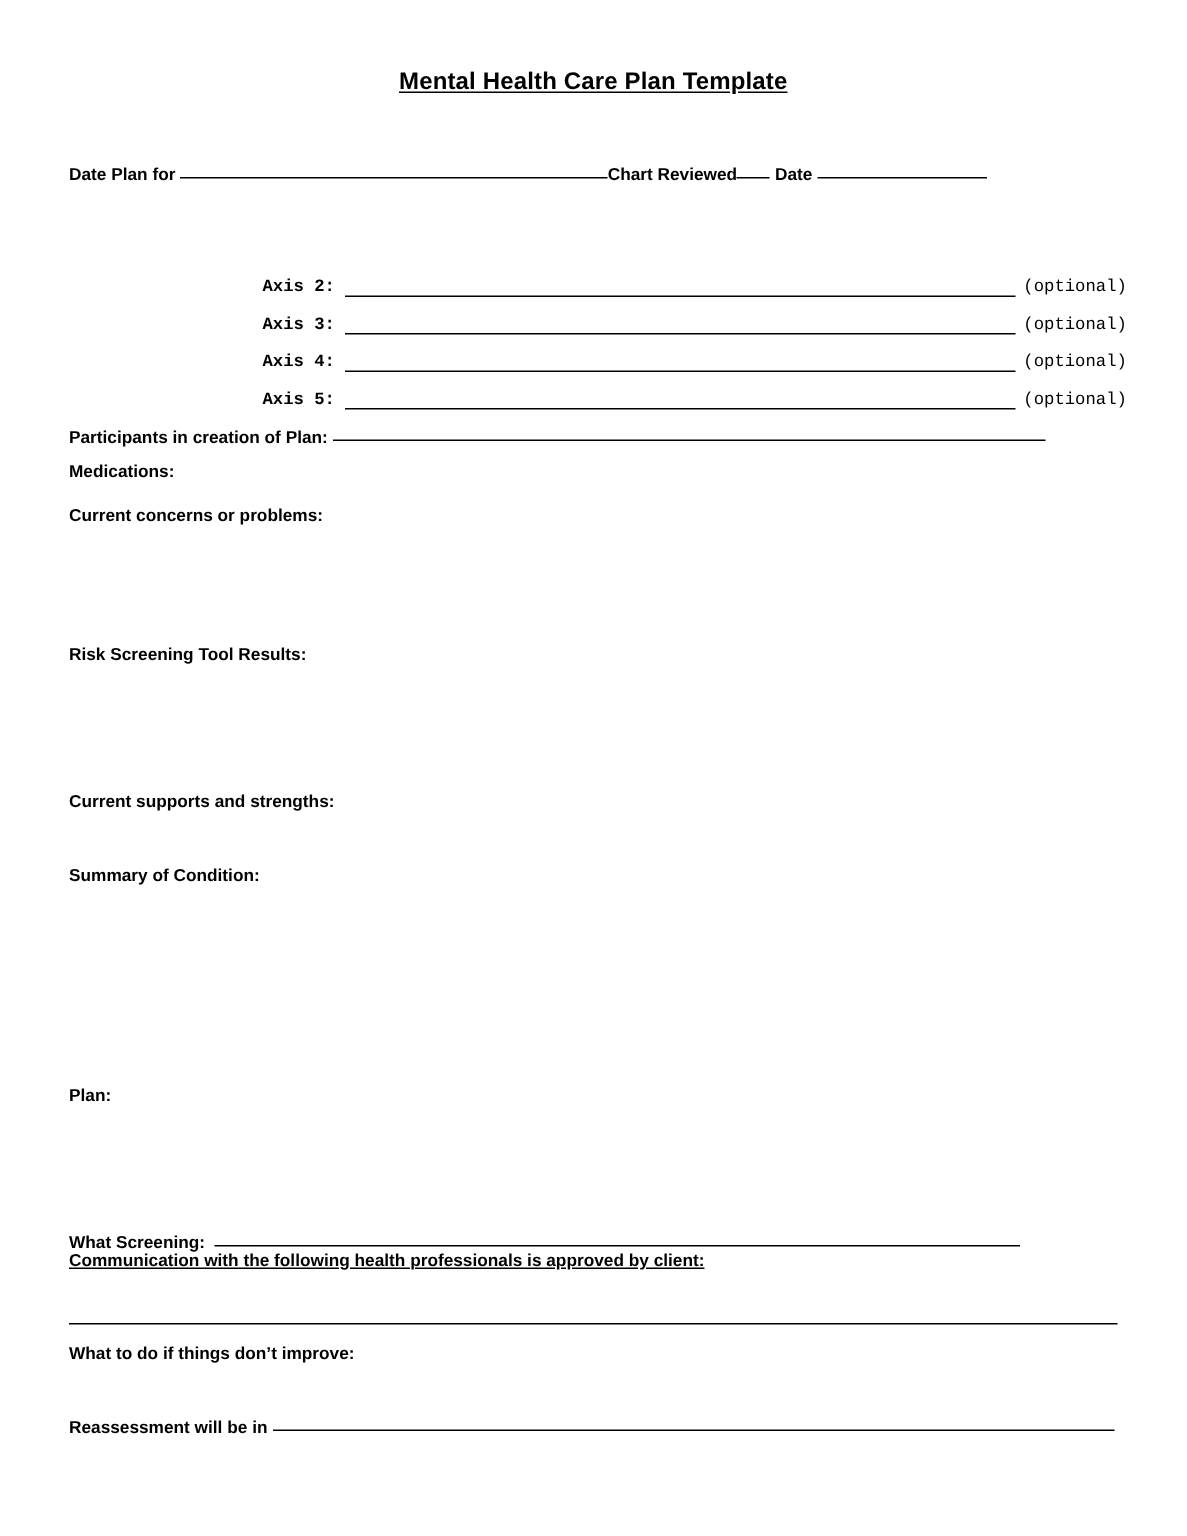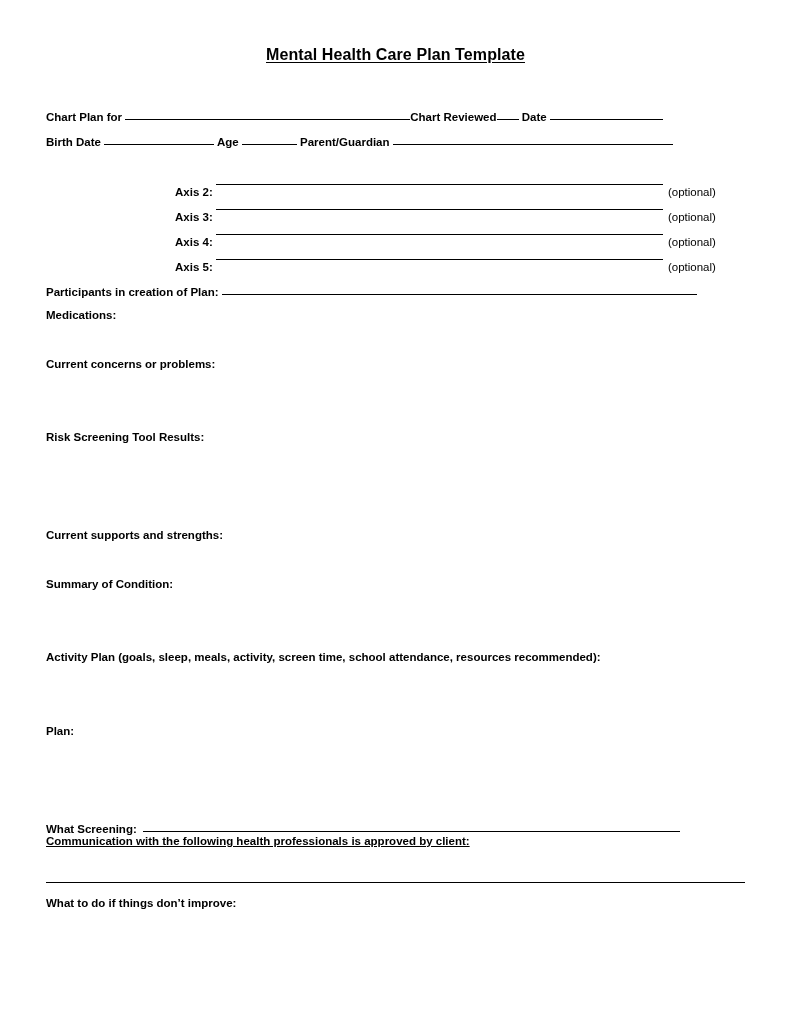--- a/index.html
+++ b/index.html
@@ -81,54 +81,47 @@
 
   
   .axis-row {
     position: absolute;
     left: 175px;
     font-size: 11.5px;
     font-weight: bold;
     line-height: 14px;
     white-space: nowrap;
     display: flex;
-    align-items: flex-start;
+    align-items: flex-end;
+    font-family: Liberation Mono, monospace;
   }
   .opt {
     font-weight: normal;
     font-size: 11.5px;
     padding-left: 5px;
   }
 </style>
 </head>
 <body>
 
 <div class="page">
 
   <div class="doc-title">
     <span>Mental Health Care Plan Template</span>
   </div>
 
   <div class="row" style="top:110px;">
-    <span class="lbl">Chart Plan for </span>
+    <span class="lbl">Date Plan for </span>
     <span class="rule" style="width:285px;"></span>
     <span class="lbl">Chart Reviewed</span>
     <span class="rule" style="width:22px;"></span>
     <span class="lbl"> Date </span>
     <span class="rule" style="width:113px;"></span>
   </div>
 
-  <div class="row" style="top:135px;">
-    <span class="lbl">Birth Date </span>
-    <span class="rule" style="width:110px;"></span>
-    <span class="lbl"> Age </span>
-    <span class="rule" style="width:55px;"></span>
-    <span class="lbl"> Parent/Guardian </span>
-    <span class="rule" style="width:280px;"></span>
-  </div>
 
 
   <div class="axis-row" style="top:185px;">
     <span class="lbl">Axis 2: </span>
     <span class="rule" style="width:447px;"></span>
     <span class="opt">(optional)</span>
   </div>
   <div class="axis-row" style="top:210px;">
     <span class="lbl">Axis 3: </span>
     <span class="rule" style="width:447px;"></span>
@@ -146,48 +139,49 @@
   </div>
 
   <div class="row" style="top:285px;">
     <span class="lbl">Participants in creation of Plan: </span>
     <span class="rule" style="width:475px;"></span>
   </div>
 
   <div class="section" style="top:308px;">
     <span>Medications:</span>
   </div>
-  <div class="section" style="top:357px;">
+  <div class="section" style="top:337px;">
     <span>Current concerns or problems:</span>
   </div>
   <div class="section" style="top:430px;">
     <span>Risk Screening Tool Results:</span>
   </div>
   <div class="section" style="top:528px;">
     <span>Current supports and strengths:</span>
   </div>
   <div class="section" style="top:577px;">
     <span>Summary of Condition:</span>
-  </div>
-  <div class="section" style="top:650px;">
-    <span>Activity Plan (goals, sleep, meals, activity, screen time, school attendance, resources recommended):</span>
   </div>
   <div class="section" style="top:724px;">
     <span>Plan:</span>
   </div>
 
   <div class="row" style="top:822px;">
     <span class="lbl">What Screening:  </span>
     <span class="rule" style="width:537px;"></span>
   </div>
 
   <div class="section" style="top:834px;text-decoration:underline;">
     <span>Communication with the following health professionals is approved by client:</span>
   </div>
 
   <div class="hr-full" style="top:882px;"></div>
 
   <div class="section" style="top:896px;">
     <span>What to do if things don’t improve:</span>
   </div>
 
+  <div class="row" style="top:945px;">
+    <span class="lbl">Reassessment will be in </span>
+    <span class="rule" style="width:561px;"></span>
+  </div>
 
 </div>
 
 </body></html>

